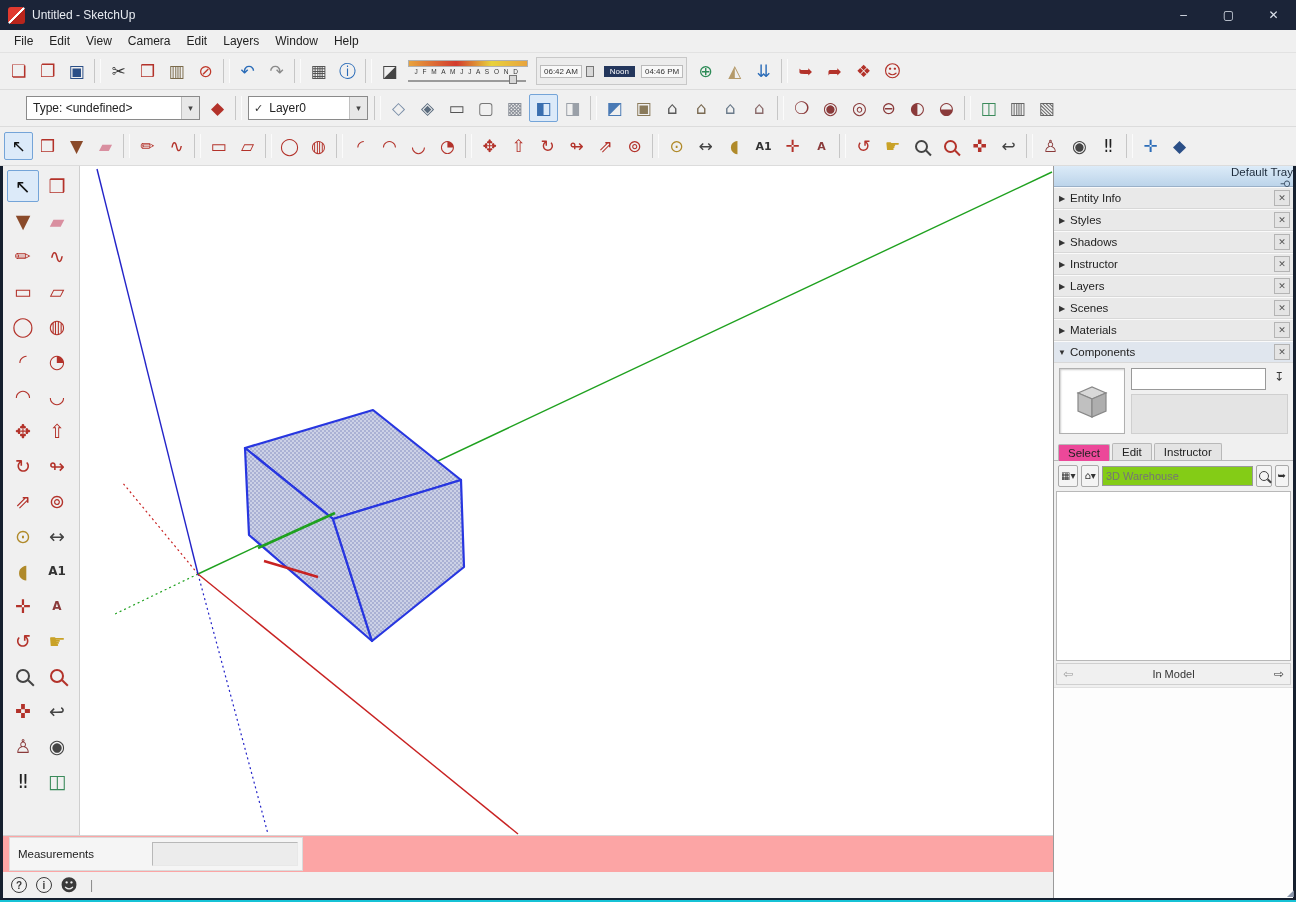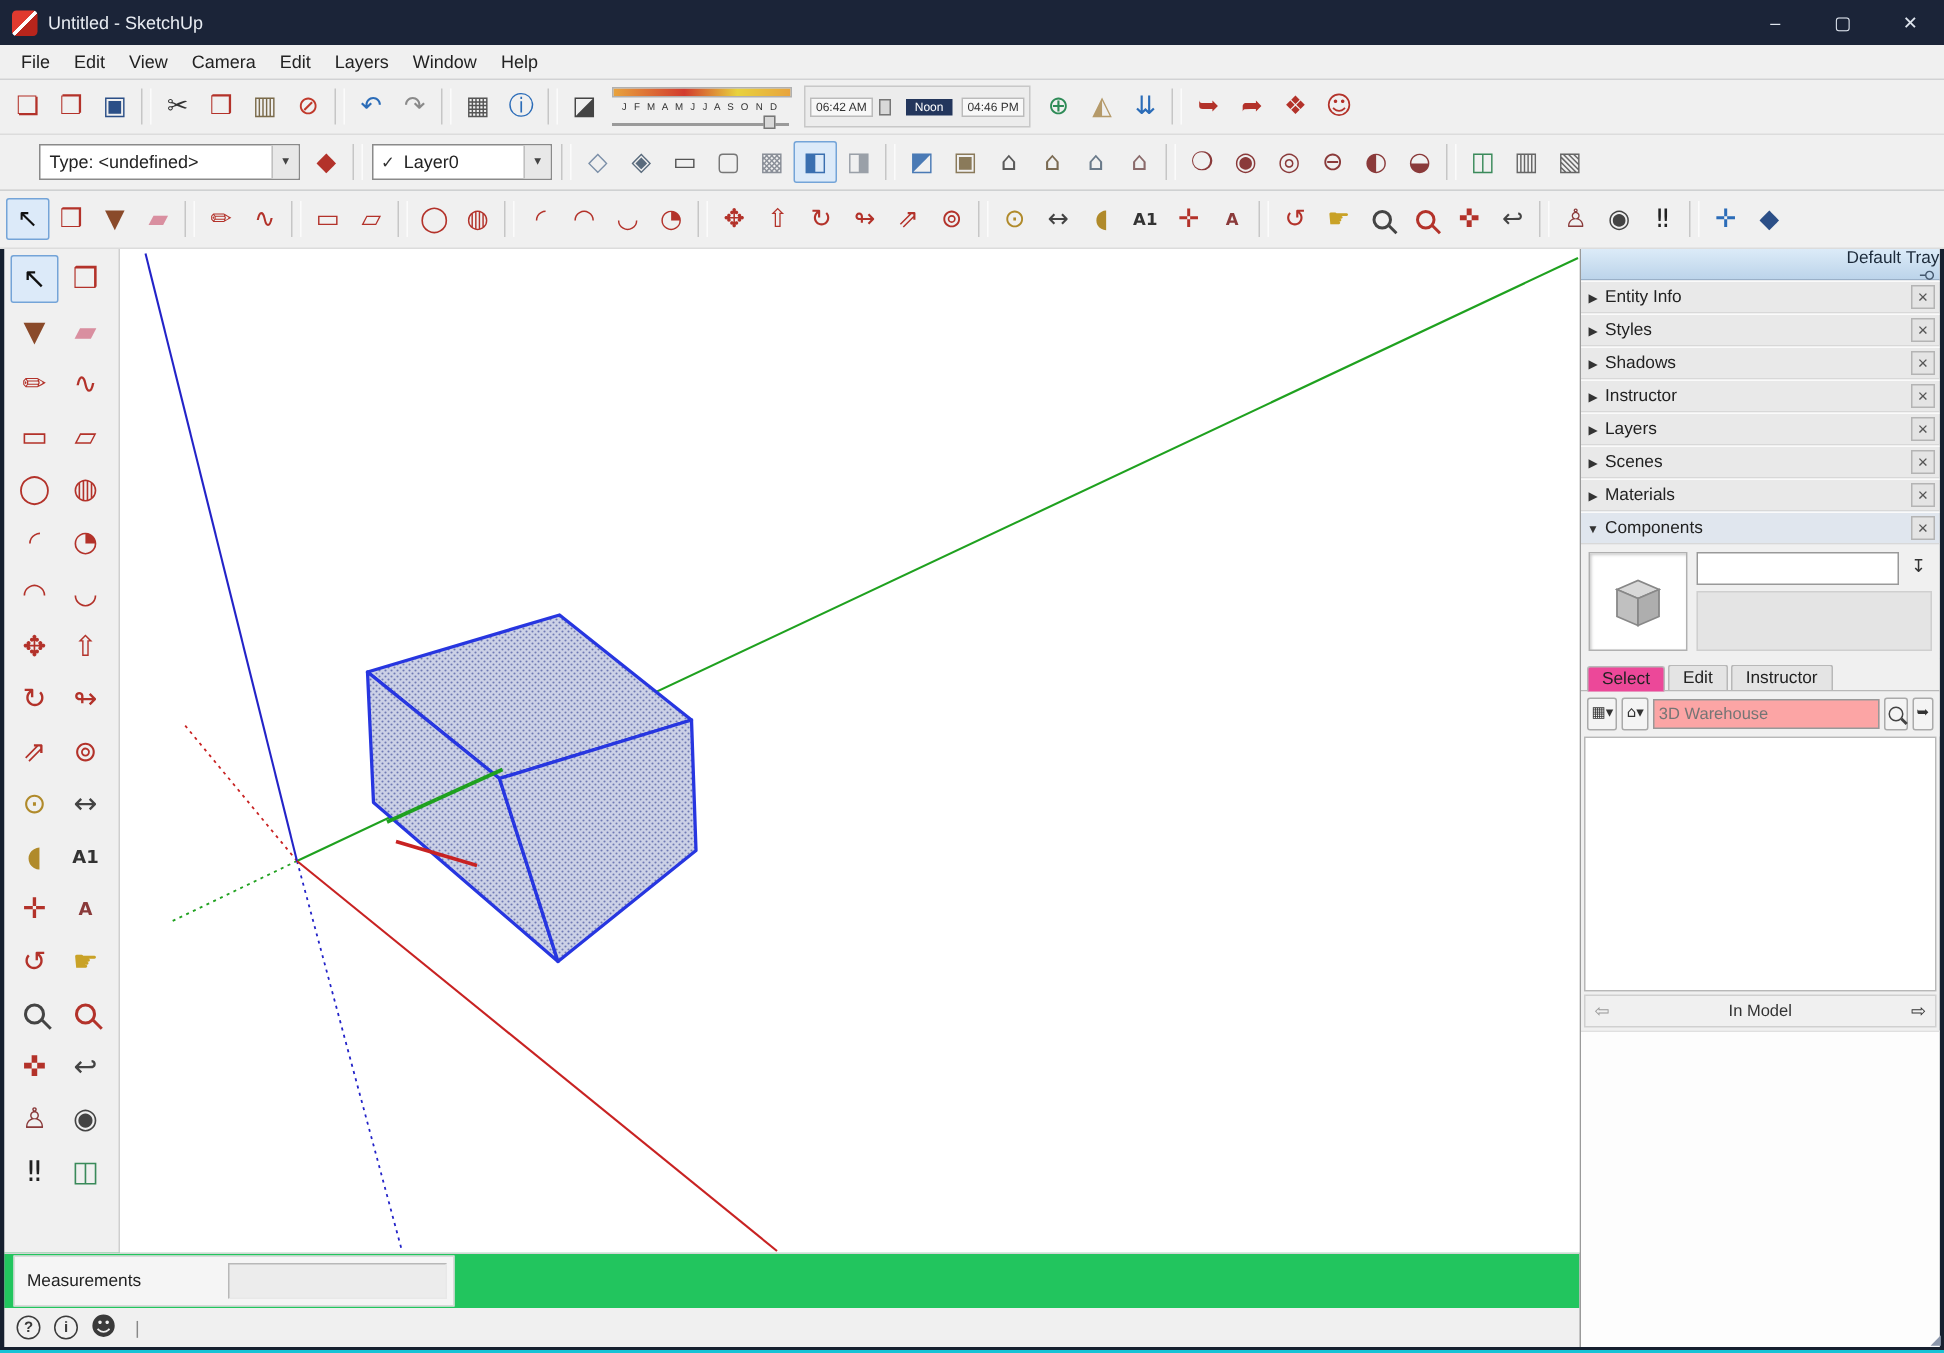--- a/index.html
+++ b/index.html
@@ -39,21 +39,21 @@
   .tb-btn.magbtn .glyph{width:9px;height:9px;border:2px solid currentColor;border-radius:50%;position:relative;display:inline-block;font-size:0;}
   .tb-btn.magbtn .glyph::after{content:"";position:absolute;width:7px;height:2px;background:currentColor;bottom:-3px;right:-6px;transform:rotate(45deg);}
 
   .combo{height:22px;background:#fff;border:1px solid #8a8a8a;display:flex;align-items:center;margin:0 3px;}
   .combo .combo-text{padding:0 6px;flex:1;white-space:nowrap;overflow:hidden;font-size:12px;}
   .combo .combo-arrow{width:17px;height:100%;display:flex;align-items:center;justify-content:center;background:#e8e8e8;border-left:1px solid #c0c0c0;color:#444;font-size:9px;}
   .combo.type{width:172px;margin-left:22px;}
   .combo.layer{width:118px;}
   .layer-check{color:#333;margin-left:5px;font-size:11px;}
 
-  .shadow-widget{height:26px;margin:0 4px;display:flex;flex-direction:column;justify-content:space-between;}
+  .shadow-widget{height:26px;margin:0 4px;display:flex;flex-direction:column;justify-content:center;}
   .sw-grad{width:118px;height:5px;background:linear-gradient(90deg,#e8a33d,#d23b2e 40%,#e8d23d 70%,#e8a33d);border:1px solid #b0b0b0;}
   .sw-letters{width:118px;font-size:6.5px;letter-spacing:1.5px;color:#333;text-align:center;margin-top:1px;white-space:nowrap;}
   .sw-track{width:118px;height:5px;position:relative;border-bottom:2px solid #9a9a9a;}
   .sw-thumb{position:absolute;top:0px;width:6px;height:7px;background:#d8d8d8;border:1px solid #777;}
   .shadow-widget.time{flex-direction:row;align-items:center;height:26px;border:1px solid #c8c8c8;background:#ececec;padding:0 3px;}
   .sw-time{font-size:8px;color:#333;background:#f8f8f8;border:1px solid #bbb;padding:1px 3px;white-space:nowrap;}
   .sw-noon{font-size:8px;color:#fff;background:#23365c;padding:1px 6px;margin:0 6px;white-space:nowrap;}
   .time-thumb{width:6px;height:9px;background:#d8d8d8;border:1px solid #777;margin:0 4px;}
 
   
@@ -68,21 +68,21 @@
   .lt-btn .glyph{font-size:19px;}
   .lt-btn.active{background:#dceaf9;border:1px solid #74a4d8;}
   .lt-btn.txt .glyph{font-size:12px;font-weight:bold;}
   .lt-btn.magbtn .glyph{width:10px;height:10px;border:2px solid currentColor;border-radius:50%;position:relative;display:inline-block;font-size:0;}
   .lt-btn.magbtn .glyph::after{content:"";position:absolute;width:8px;height:2px;background:currentColor;bottom:-3px;right:-7px;transform:rotate(45deg);}
 
   .viewport{flex:1;background:#ffffff;position:relative;overflow:hidden;}
   .viewport svg{position:absolute;inset:0;}
 
   
-  .measure-row{height:36px;background:#22c55e;border-top:1px solid #d5d5d5;display:flex;align-items:center;}
+  .measure-row{height:36px;background:#fca5a5;border-top:1px solid #d5d5d5;display:flex;align-items:center;}
   .measure-panel{width:292px;height:32px;margin-left:6px;background:#f5f5f5;border:1px solid #dadada;display:flex;align-items:center;}
   .measure-label{margin-left:8px;font-size:11.5px;color:#222;}
   .measure-input{margin-left:auto;margin-right:4px;width:140px;height:20px;background:#ececec;border:1px solid #b8b8b8;border-right-color:#e8e8e8;border-bottom-color:#e8e8e8;}
   .statusicons-row{height:26px;background:#f0f0f0;display:flex;align-items:center;padding-left:8px;gap:9px;}
   .st-icon{width:16px;height:16px;border-radius:50%;border:1.4px solid #3a3a3a;display:flex;align-items:center;justify-content:center;font-size:10px;font-weight:bold;color:#3a3a3a;box-sizing:border-box;}
   .st-icon.solid{border:none;font-size:17px;}
   .st-caret{color:#888;font-size:12px;margin-left:4px;}
 
   
   .tray{flex:1;background:#f0f0f0;border-left:1px solid #9a9a9a;display:flex;flex-direction:column;min-width:0;}
@@ -103,21 +103,21 @@
   .comp-name-input{flex:1;height:18px;border:1px solid #999;background:#fff;min-width:0;}
   .comp-mini-btn{width:16px;height:16px;display:flex;align-items:center;justify-content:center;color:#333;font-size:12px;border:1px solid transparent;}
   .comp-desc{flex:1;background:#e4e4e4;border:1px solid #cfcfcf;}
 
   .comp-tabs{display:flex;align-items:flex-end;height:21px;border-bottom:1px solid #b8b8b8;background:#f0f0f0;padding-left:4px;gap:2px;}
   .comp-tab{padding:2px 9px;font-size:11.5px;color:#222;border:1px solid #b8b8b8;border-bottom:none;background:#e4e4e4;border-radius:2px 2px 0 0;}
   .comp-tab.active{background:#ec4899;position:relative;top:1px;}
 
   .comp-searchrow{height:26px;display:flex;align-items:center;gap:3px;padding:2px 4px;background:#f0f0f0;}
   .mini-tool{height:20px;display:flex;align-items:center;justify-content:center;border:1px solid #aaa;background:#f4f4f4;font-size:10px;color:#333;padding:0 2px;border-radius:2px;}
-  .comp-search-input{flex:1;height:18px;border:1px solid #999;background:#fca5a5;font-size:11px;padding:0 3px;min-width:0;color:#333;}
+  .comp-search-input{flex:1;height:18px;border:1px solid #999;background:#84cc16;font-size:11px;padding:0 3px;min-width:0;color:#333;}
   .mag{width:8px;height:8px;border:1.6px solid #444;border-radius:50%;position:relative;display:inline-block;}
   .mag::after{content:"";position:absolute;width:5px;height:1.6px;background:#444;bottom:-2px;right:-4px;transform:rotate(45deg);}
 
   .comp-list{height:168px;background:#fff;border:1px solid #b8b8b8;margin:0 2px;}
   .comp-nav{height:20px;display:flex;align-items:center;background:#f0f0f0;border:1px solid #d0d0d0;margin:2px;}
   .comp-nav .nav-arrow{width:22px;text-align:center;font-size:12px;}
   .comp-nav .nav-label{flex:1;text-align:center;font-size:11px;color:#333;}
   .tray-filler{flex:1;background:#fdfdfd;border-top:1px solid #e0e0e0;}
 
   

